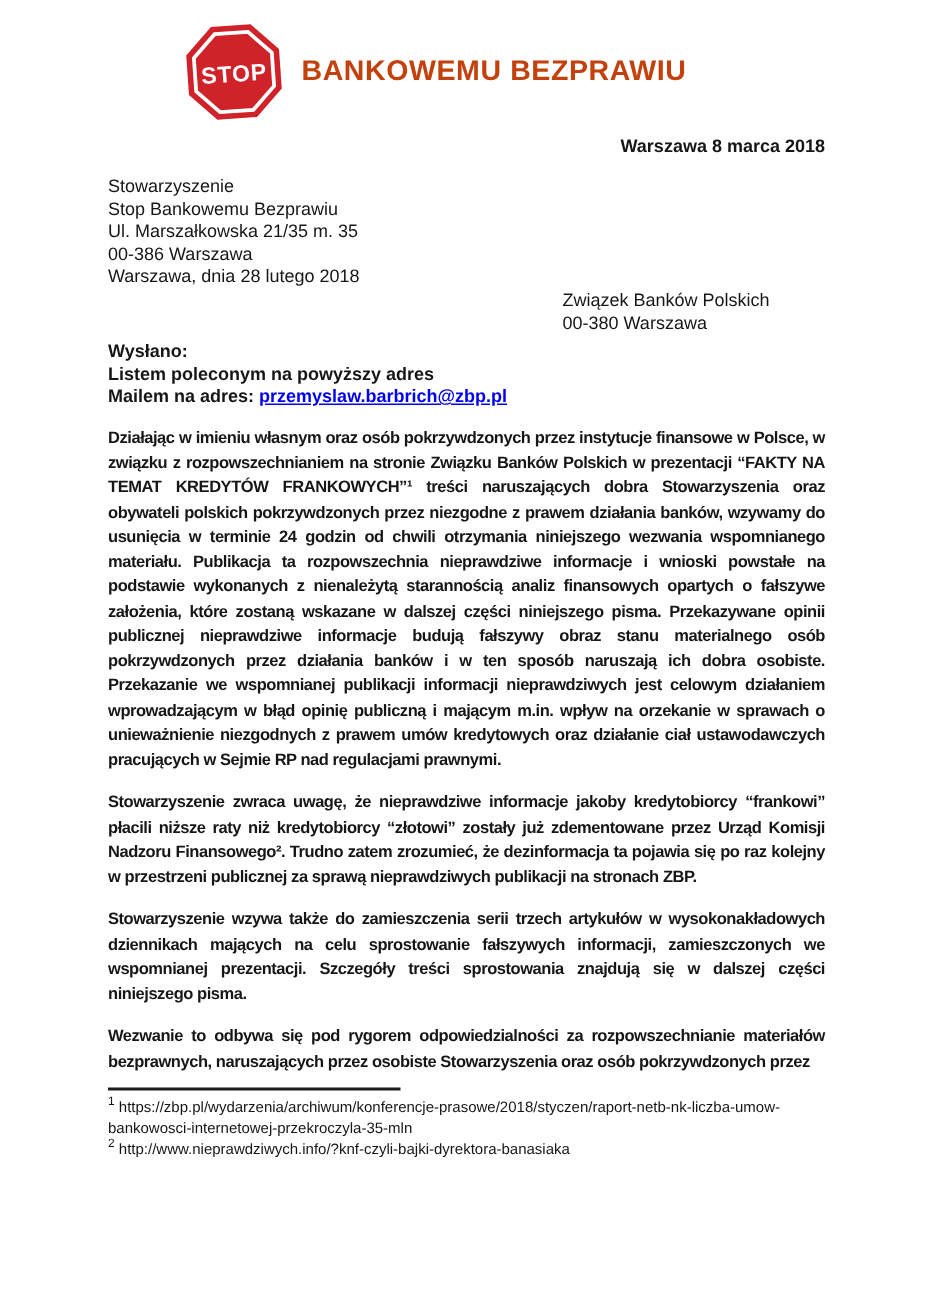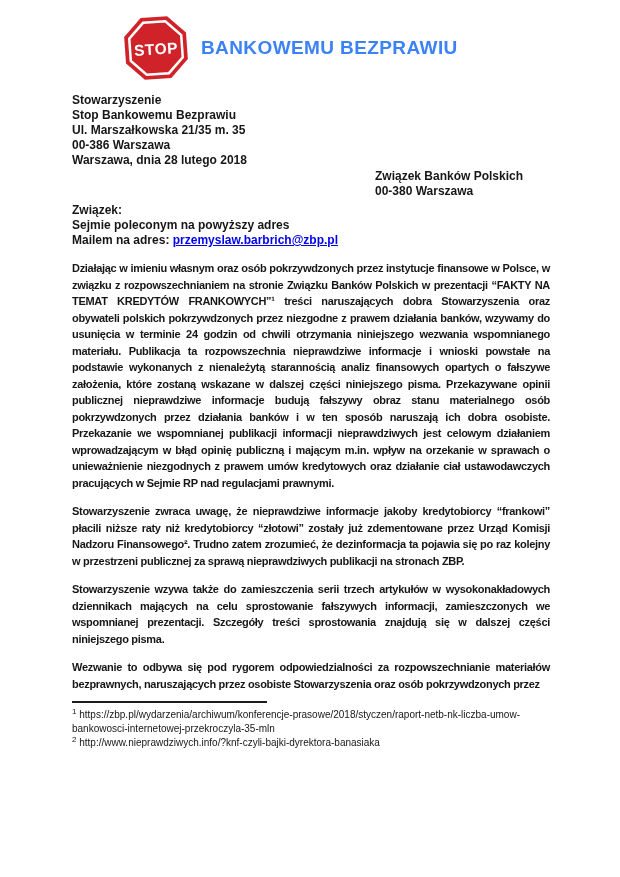--- a/index.html
+++ b/index.html
@@ -19,21 +19,21 @@
   }
   .stop-svg { width: 64px; height: 64px; transform: rotate(-4deg); flex: 0 0 auto; }
   .brand {
     font-size: 19px; font-weight: bold; letter-spacing: 0.4px;
     white-space: nowrap;
   }
   .date-line {
     text-align: right; font-weight: bold; font-size: 12px;
     margin-top: 9px; line-height: 15px;
   }
-  .addr { font-weight: bold; font-size: 12px; line-height: 15px; }
+  .addr { font-weight: normal; font-size: 12px; line-height: 15px; }
   .sender { margin-top: 12px; }
   .recipient { margin-left: 303px; margin-top: 1px; }
   .delivery { margin-top: 4px; font-weight: bold; font-size: 12px; line-height: 15px; }
   .email-link { text-decoration: underline; }
   .doc-title {
     text-align: center; font-size: 12.5px; font-weight: bold;
     margin: 18px 0 0 0; letter-spacing: 0.2px; line-height: 16px;
   }
   .body-text p {
     font-size: 11px; font-weight: bold; line-height: 16.5px;
@@ -49,40 +49,41 @@
 <body>
 
 <div class="page">
 
   <div class="logo-row">
     <svg class="stop-svg" viewBox="0 0 64 64" aria-hidden="true">
       <polygon points="18.75,1 45.25,1 63,18.75 63,45.25 45.25,63 18.75,63 1,45.25 1,18.75" fill="#cf2329"></polygon>
       <polygon points="18.75,1 45.25,1 63,18.75 63,45.25 45.25,63 18.75,63 1,45.25 1,18.75" fill="none" stroke="#ffffff" stroke-width="3" transform="translate(32,32) scale(0.84) translate(-32,-32)"></polygon>
       <text x="32" y="38.5" text-anchor="middle" fill="#ffffff" font-family="Liberation Sans, sans-serif" font-size="15.5" font-weight="bold" letter-spacing="0.5">STOP</text>
     </svg>
-    <span class="brand" style="color:#3b82f6">BANKOWEMU BEZPRAWIU</span>
+    <span class="brand" style="color:#c2410c">BANKOWEMU BEZPRAWIU</span>
   </div>
 
+  <div class="date-line">Warszawa 8 marca 2018</div>
 
   <div class="addr sender">
     <div>Stowarzyszenie</div>
     <div>Stop Bankowemu Bezprawiu</div>
     <div>Ul. Marszałkowska 21/35 m. 35</div>
     <div>00-386 Warszawa</div>
     <div>Warszawa, dnia 28 lutego 2018</div>
   </div>
 
   <div class="addr recipient">
     <div>Związek Banków Polskich</div>
     <div>00-380 Warszawa</div>
   </div>
 
   <div class="delivery">
-    <div>Związek:</div>
-    <div>Sejmie poleconym na powyższy adres</div>
+    <div>Wysłano:</div>
+    <div>Listem poleconym na powyższy adres</div>
     <div>
       <span>Mailem na adres: </span><a class="email-link" href="#" style="color:#0000ee">przemyslaw.barbrich@zbp.pl</a>
     </div>
   </div>
 
 
   <section class="body-text">
     <p>Działając w imieniu własnym oraz osób pokrzywdzonych przez instytucje finansowe w Polsce, w związku z rozpowszechnianiem na stronie Związku Banków Polskich w prezentacji “FAKTY NA TEMAT KREDYTÓW FRANKOWYCH”¹ treści naruszających dobra Stowarzyszenia oraz obywateli polskich pokrzywdzonych przez niezgodne z prawem działania banków, wzywamy do usunięcia w terminie 24 godzin od chwili otrzymania niniejszego wezwania wspomnianego materiału. Publikacja ta rozpowszechnia nieprawdziwe informacje i wnioski powstałe na podstawie wykonanych z nienależytą starannością analiz finansowych opartych o fałszywe założenia, które zostaną wskazane w dalszej części niniejszego pisma. Przekazywane opinii publicznej nieprawdziwe informacje budują fałszywy obraz stanu materialnego osób pokrzywdzonych przez działania banków i w ten sposób naruszają ich dobra osobiste. Przekazanie we wspomnianej publikacji informacji nieprawdziwych jest celowym działaniem wprowadzającym w błąd opinię publiczną i mającym m.in. wpływ na orzekanie w sprawach o unieważnienie niezgodnych z prawem umów kredytowych oraz działanie ciał ustawodawczych pracujących w Sejmie RP nad regulacjami prawnymi.</p>
     <p>Stowarzyszenie zwraca uwagę, że nieprawdziwe informacje jakoby kredytobiorcy “frankowi” płacili niższe raty niż kredytobiorcy “złotowi” zostały już zdementowane przez Urząd Komisji Nadzoru Finansowego². Trudno zatem zrozumieć, że dezinformacja ta pojawia się po raz kolejny w przestrzeni publicznej za sprawą nieprawdziwych publikacji na stronach ZBP.</p>
     <p>Stowarzyszenie wzywa także do zamieszczenia serii trzech artykułów w wysokonakładowych dziennikach mających na celu sprostowanie fałszywych informacji, zamieszczonych we wspomnianej prezentacji. Szczegóły treści sprostowania znajdują się w dalszej części niniejszego pisma.</p>

